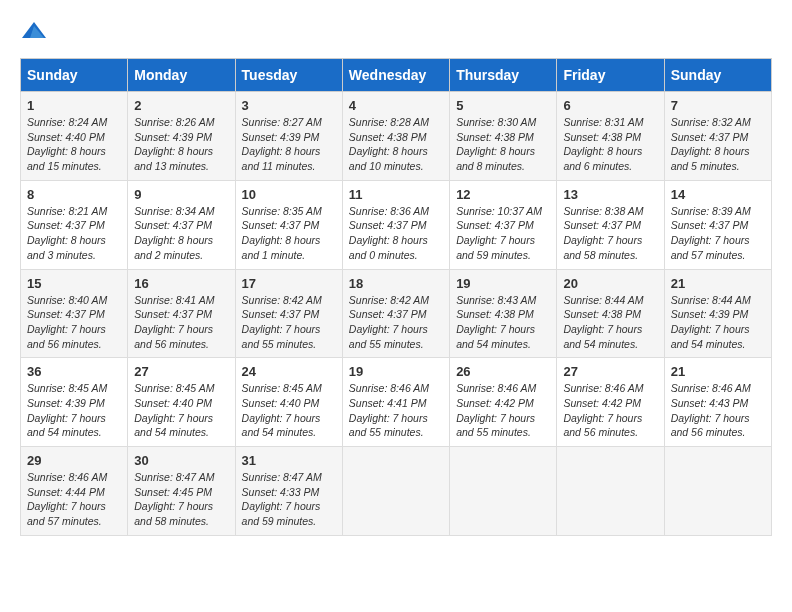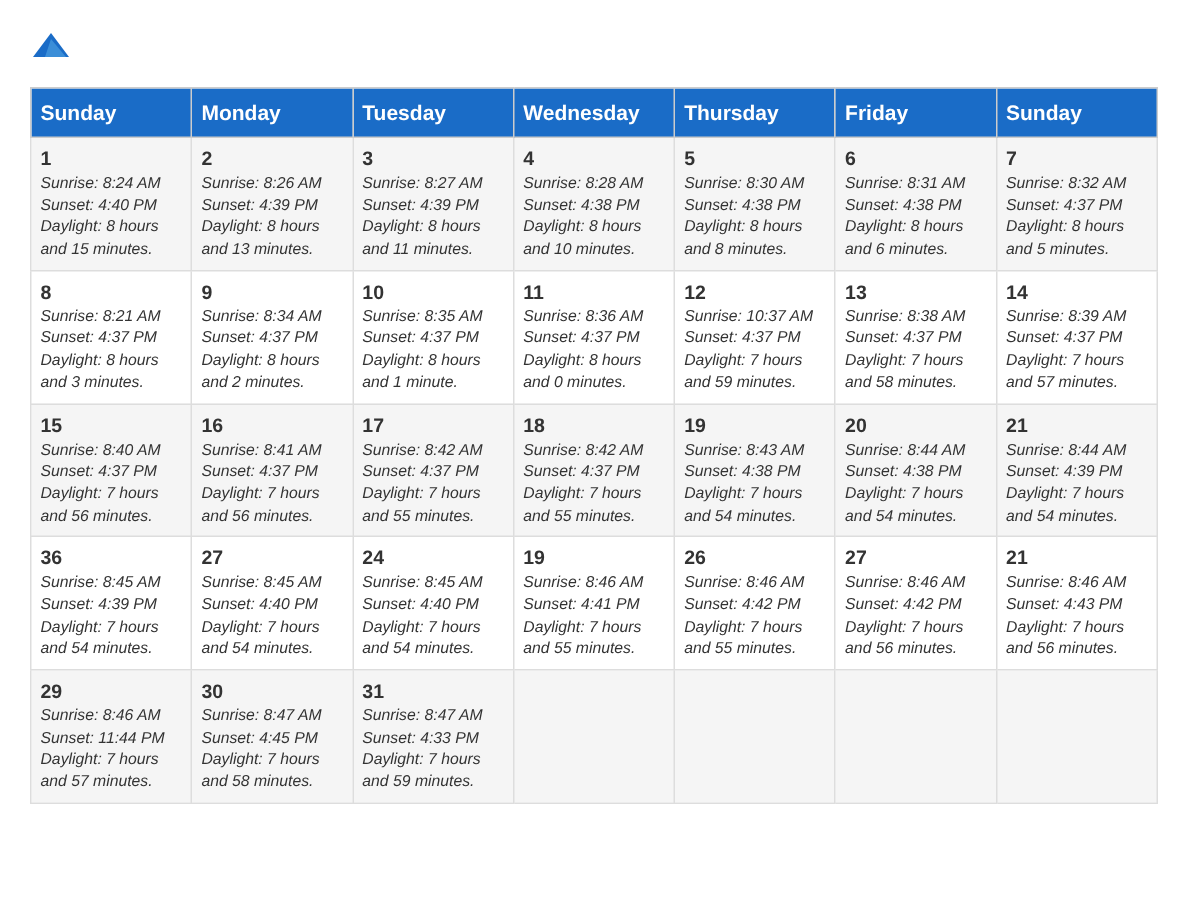--- a/index.html
+++ b/index.html
@@ -350,21 +350,21 @@
             <span>Sunset: 4:43 PM</span><br>
             <span>Daylight: 7 hours and 56 minutes.</span>
           </div>
         </td>
       </tr>
       <tr>
         <td>
           <span class="day-num">29</span>
           <div class="day-info">
             <span>Sunrise: 8:46 AM</span><br>
-            <span>Sunset: 11:44 PM</span><br>
+            <span>Sunset: 4:44 PM</span><br>
             <span>Daylight: 7 hours and 57 minutes.</span>
           </div>
         </td>
         <td>
           <span class="day-num">30</span>
           <div class="day-info">
             <span>Sunrise: 8:47 AM</span><br>
             <span>Sunset: 4:45 PM</span><br>
             <span>Daylight: 7 hours and 58 minutes.</span>
           </div>

